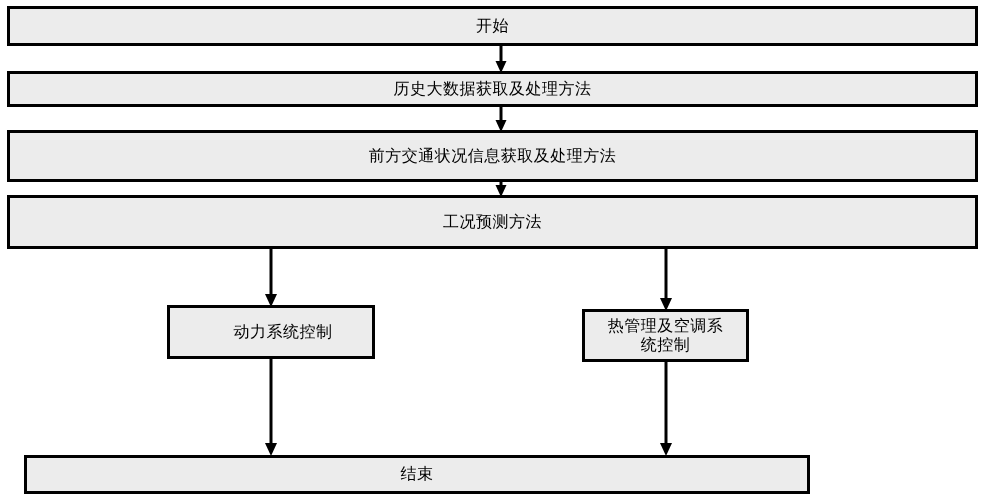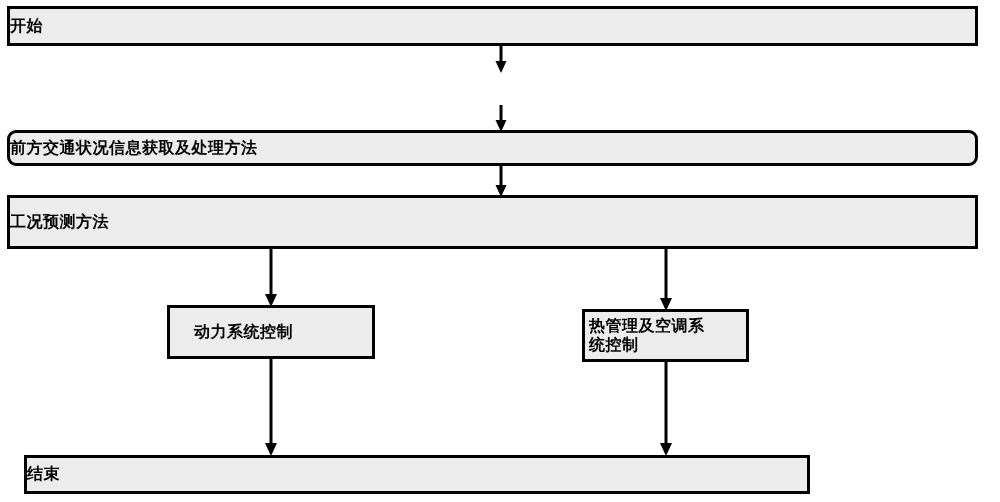--- a/index.html
+++ b/index.html
@@ -18,38 +18,39 @@
     overflow: hidden;
   }
   .node {
     position: absolute;
     box-sizing: border-box;
     background: #ececec;
     border: 3px solid #000000;
     display: flex;
     align-items: center;
     justify-content: center;
+    text-align: center;
     color: #000000;
-    font-weight: bold;
+    font-weight: normal;
     line-height: 1.18;
     letter-spacing: 0.5px;
     z-index: 3;
   }
   .node-label {
     display: block;
     width: 100%;
     white-space: pre-line;
   }
   
   .bar {
     font-size: 16px;
   }
   #node-start      { left: 7px;   top: 6px;   width: 971px; height: 40px; }
   #node-history    { left: 7px;   top: 71px;  width: 971px; height: 36px; }
-  #node-traffic    { left: 7px;   top: 130px; width: 971px; height: 36px; border-radius: 9px; }
+  #node-traffic    { left: 7px;   top: 130px; width: 971px; height: 52px; }
   #node-predict    { left: 7px;   top: 195px; width: 971px; height: 54px; }
   #node-end        { left: 24px;  top: 455px; width: 786px; height: 39px; }
 
   
   #node-powertrain { left: 167px; top: 305px; width: 208px; height: 54px; font-size: 16px; padding-left: 24px; }
   #node-thermal    { left: 582px; top: 309px; width: 167px; height: 53px; font-size: 16px; padding: 16px 4px; }
 
   
   .conn {
     position: absolute;
@@ -108,20 +109,23 @@
     <svg width="14" height="99" viewBox="0 0 14 99">
       <line x1="7" y1="0" x2="7" y2="86" stroke="#000" stroke-width="3"></line>
       <polygon points="7,97 1,84 13,84" fill="#000"></polygon>
     </svg>
   </div>
 
   <div class="node bar" id="node-start">
     <span class="node-label">开始</span>
   </div>
 
+  <div class="node bar" id="node-history">
+    <span class="node-label">历史大数据获取及处理方法</span>
+  </div>
 
   <div class="node bar" id="node-traffic">
     <span class="node-label">前方交通状况信息获取及处理方法</span>
   </div>
 
   <div class="node bar" id="node-predict">
     <span class="node-label">工况预测方法</span>
   </div>
 
   <div class="node" id="node-powertrain">

